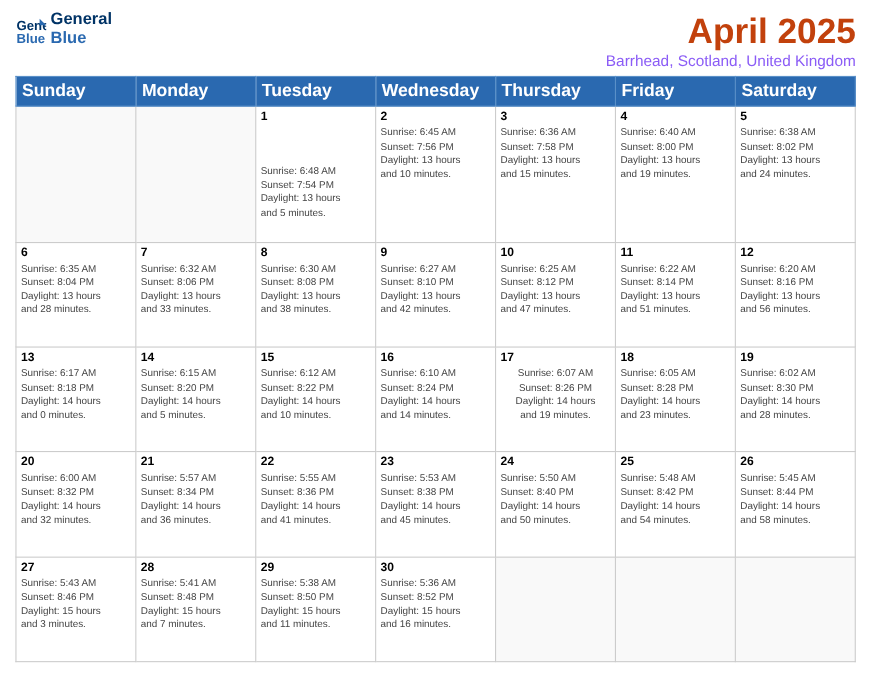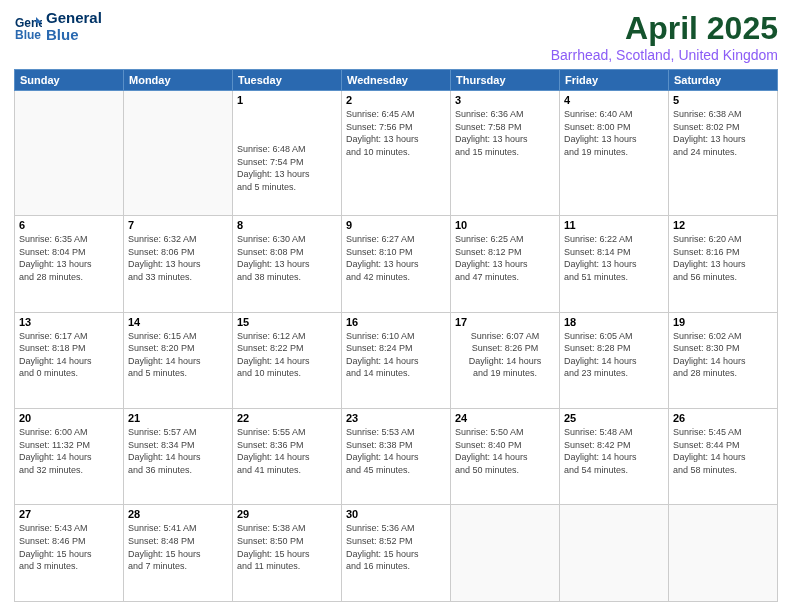--- a/index.html
+++ b/index.html
@@ -31,38 +31,38 @@
     .logo-icon {
       width: 28px;
       height: 28px;
     }
     .title-area {
       text-align: right;
     }
     .main-title {
       font-size: 32px;
       font-weight: bold;
-      color: #14532d;
+      color: #c2410c;
     }
     .subtitle {
       font-size: 14px;
       color: #8b5cf6;
       padding-left: 16px;
     }
     .calendar {
       flex: 1;
       border: 1px solid #ccc;
       border-collapse: collapse;
       width: 100%;
       table-layout: fixed;
     }
     .calendar th {
       background-color: #2a69b0;
       color: #fff;
-      font-size: 11px;
+      font-size: 16px;
       font-weight: bold;
       text-align: left;
       padding: 4px 5px;
       border: 1px solid #5a90c8;
     }
     .calendar td {
       border: 1px solid #ccc;
       vertical-align: top;
       padding: 3px 4px;
       font-size: 9.5px;
@@ -258,21 +258,21 @@
             <div class="day-info" style="white-space: pre-line;">Sunrise: 6:02 AM
 Sunset: 8:30 PM
 Daylight: 14 hours
 and 28 minutes.</div>
           </td>
         </tr>
         <tr>
           <td>
             <div class="day-number">20</div>
             <div class="day-info" style="white-space: pre-line;">Sunrise: 6:00 AM
-Sunset: 11:32 PM
+Sunset: 8:32 PM
 Daylight: 14 hours
 and 32 minutes.</div>
           </td>
           <td>
             <div class="day-number">21</div>
             <div class="day-info" style="white-space: pre-line;">Sunrise: 5:57 AM
 Sunset: 8:34 PM
 Daylight: 14 hours
 and 36 minutes.</div>
           </td>

